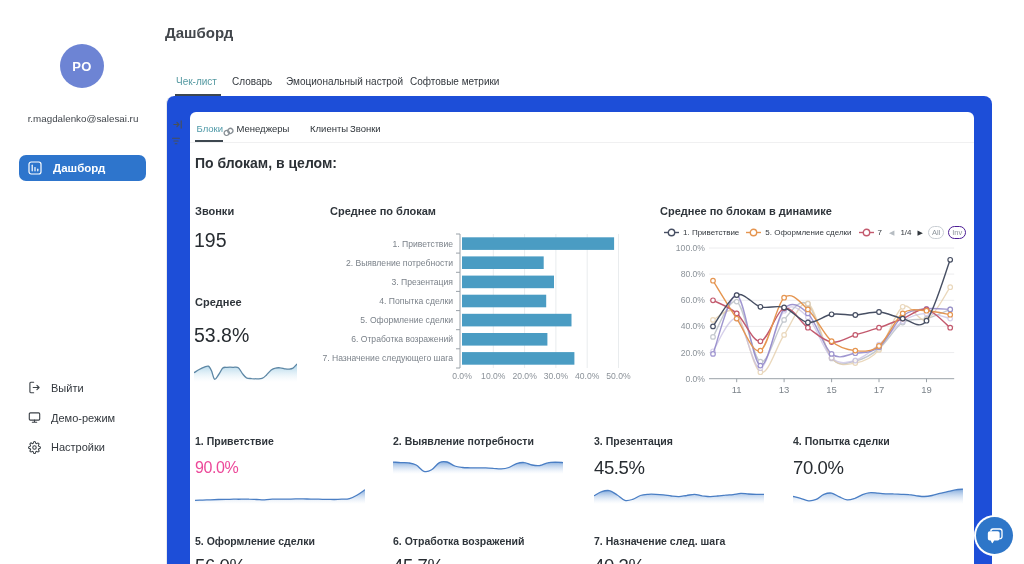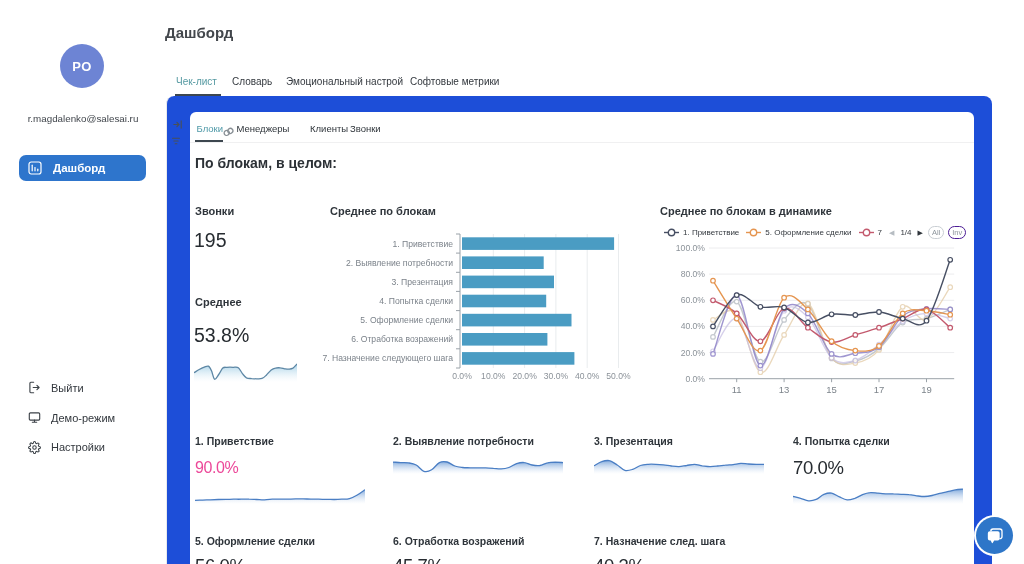--- a/index.html
+++ b/index.html
@@ -314,20 +314,21 @@
             <stop offset="1" stop-color="#ffffff" stop-opacity="0.35"></stop>
           </linearGradient>
         </defs>
         <path d="M 0.0,5.1 C 1.3,5.2 5.2,5.4 7.7,5.6 C 10.3,5.7 12.9,5.4 15.5,5.9 C 18.0,6.3 20.6,6.6 23.2,8.0 C 25.8,9.4 28.3,13.5 30.9,14.3 C 33.5,15.1 36.1,14.3 38.6,12.8 C 41.2,11.4 43.8,6.9 46.4,5.6 C 48.9,4.3 51.5,4.4 54.1,5.0 C 56.7,5.6 59.2,8.1 61.8,9.0 C 64.4,10.0 67.0,10.2 69.5,10.5 C 72.1,10.8 74.7,10.7 77.3,10.8 C 79.8,10.9 82.4,10.9 85.0,10.9 C 87.6,10.9 90.2,10.9 92.7,10.9 C 95.3,11.0 97.9,11.2 100.5,11.4 C 103.0,11.5 105.6,12.1 108.2,11.9 C 110.8,11.8 113.3,11.4 115.9,10.5 C 118.5,9.6 121.1,7.4 123.6,6.6 C 126.2,5.8 128.8,5.3 131.4,5.6 C 133.9,5.8 136.5,7.5 139.1,8.0 C 141.7,8.5 144.2,8.8 146.8,8.5 C 149.4,8.1 152.0,6.4 154.5,5.9 C 157.1,5.3 159.7,5.2 162.3,5.1 C 164.8,5.1 168.7,5.5 170.0,5.6 L 170.0,17.0 L 0,17.0 Z" fill="url(#gc2)"></path>
         <path d="M 0.0,5.1 C 1.3,5.2 5.2,5.4 7.7,5.6 C 10.3,5.7 12.9,5.4 15.5,5.9 C 18.0,6.3 20.6,6.6 23.2,8.0 C 25.8,9.4 28.3,13.5 30.9,14.3 C 33.5,15.1 36.1,14.3 38.6,12.8 C 41.2,11.4 43.8,6.9 46.4,5.6 C 48.9,4.3 51.5,4.4 54.1,5.0 C 56.7,5.6 59.2,8.1 61.8,9.0 C 64.4,10.0 67.0,10.2 69.5,10.5 C 72.1,10.8 74.7,10.7 77.3,10.8 C 79.8,10.9 82.4,10.9 85.0,10.9 C 87.6,10.9 90.2,10.9 92.7,10.9 C 95.3,11.0 97.9,11.2 100.5,11.4 C 103.0,11.5 105.6,12.1 108.2,11.9 C 110.8,11.8 113.3,11.4 115.9,10.5 C 118.5,9.6 121.1,7.4 123.6,6.6 C 126.2,5.8 128.8,5.3 131.4,5.6 C 133.9,5.8 136.5,7.5 139.1,8.0 C 141.7,8.5 144.2,8.8 146.8,8.5 C 149.4,8.1 152.0,6.4 154.5,5.9 C 157.1,5.3 159.7,5.2 162.3,5.1 C 164.8,5.1 168.7,5.5 170.0,5.6 " fill="none" stroke="#4a7ec4" stroke-width="1.3"></path>
       </svg>
     </div>
   </div>
 <div style="position:absolute;left:594px;top:435px;width:172px">
     <div style="font-size:10.5px;font-weight:bold;color:#2f353b;line-height:12px">3. Презентация</div>
+    <div style="font-size:18.5px;color:#272c31;margin-top:10.5px;letter-spacing:-0.4px;line-height:20px">45.5%</div>
     <div style="margin-top:9.5px">
       <svg width="170" height="17" viewBox="0 0 170 17" style="display:block">
         <defs>
           <linearGradient id="gc3" x1="0" y1="0" x2="0" y2="1">
             <stop offset="0" stop-color="#85acdd" stop-opacity="1"></stop>
             <stop offset="1" stop-color="#ffffff" stop-opacity="0.35"></stop>
           </linearGradient>
         </defs>
         <path d="M 0.0,8.8 C 1.3,8.1 5.2,5.5 7.7,4.7 C 10.3,3.8 12.9,3.1 15.5,3.7 C 18.0,4.2 20.6,6.4 23.2,8.0 C 25.8,9.6 28.3,12.7 30.9,13.4 C 33.5,14.1 36.1,13.2 38.6,12.4 C 41.2,11.6 43.8,9.3 46.4,8.5 C 48.9,7.6 51.5,7.5 54.1,7.3 C 56.7,7.1 59.2,7.2 61.8,7.3 C 64.4,7.4 67.0,7.6 69.5,7.9 C 72.1,8.2 74.7,8.7 77.3,9.0 C 79.8,9.3 82.4,9.7 85.0,9.6 C 87.6,9.5 90.2,8.8 92.7,8.5 C 95.3,8.1 97.9,7.3 100.5,7.3 C 103.0,7.3 105.6,8.4 108.2,8.8 C 110.8,9.1 113.3,9.6 115.9,9.6 C 118.5,9.7 121.1,9.3 123.6,9.0 C 126.2,8.8 128.8,8.4 131.4,8.2 C 133.9,7.9 136.5,7.9 139.1,7.6 C 141.7,7.3 144.2,6.5 146.8,6.4 C 149.4,6.3 152.0,6.9 154.5,7.0 C 157.1,7.2 159.7,7.3 162.3,7.3 C 164.8,7.3 168.7,7.3 170.0,7.3 L 170.0,17.0 L 0,17.0 Z" fill="url(#gc3)"></path>
         <path d="M 0.0,8.8 C 1.3,8.1 5.2,5.5 7.7,4.7 C 10.3,3.8 12.9,3.1 15.5,3.7 C 18.0,4.2 20.6,6.4 23.2,8.0 C 25.8,9.6 28.3,12.7 30.9,13.4 C 33.5,14.1 36.1,13.2 38.6,12.4 C 41.2,11.6 43.8,9.3 46.4,8.5 C 48.9,7.6 51.5,7.5 54.1,7.3 C 56.7,7.1 59.2,7.2 61.8,7.3 C 64.4,7.4 67.0,7.6 69.5,7.9 C 72.1,8.2 74.7,8.7 77.3,9.0 C 79.8,9.3 82.4,9.7 85.0,9.6 C 87.6,9.5 90.2,8.8 92.7,8.5 C 95.3,8.1 97.9,7.3 100.5,7.3 C 103.0,7.3 105.6,8.4 108.2,8.8 C 110.8,9.1 113.3,9.6 115.9,9.6 C 118.5,9.7 121.1,9.3 123.6,9.0 C 126.2,8.8 128.8,8.4 131.4,8.2 C 133.9,7.9 136.5,7.9 139.1,7.6 C 141.7,7.3 144.2,6.5 146.8,6.4 C 149.4,6.3 152.0,6.9 154.5,7.0 C 157.1,7.2 159.7,7.3 162.3,7.3 C 164.8,7.3 168.7,7.3 170.0,7.3 " fill="none" stroke="#4a7ec4" stroke-width="1.3"></path>

